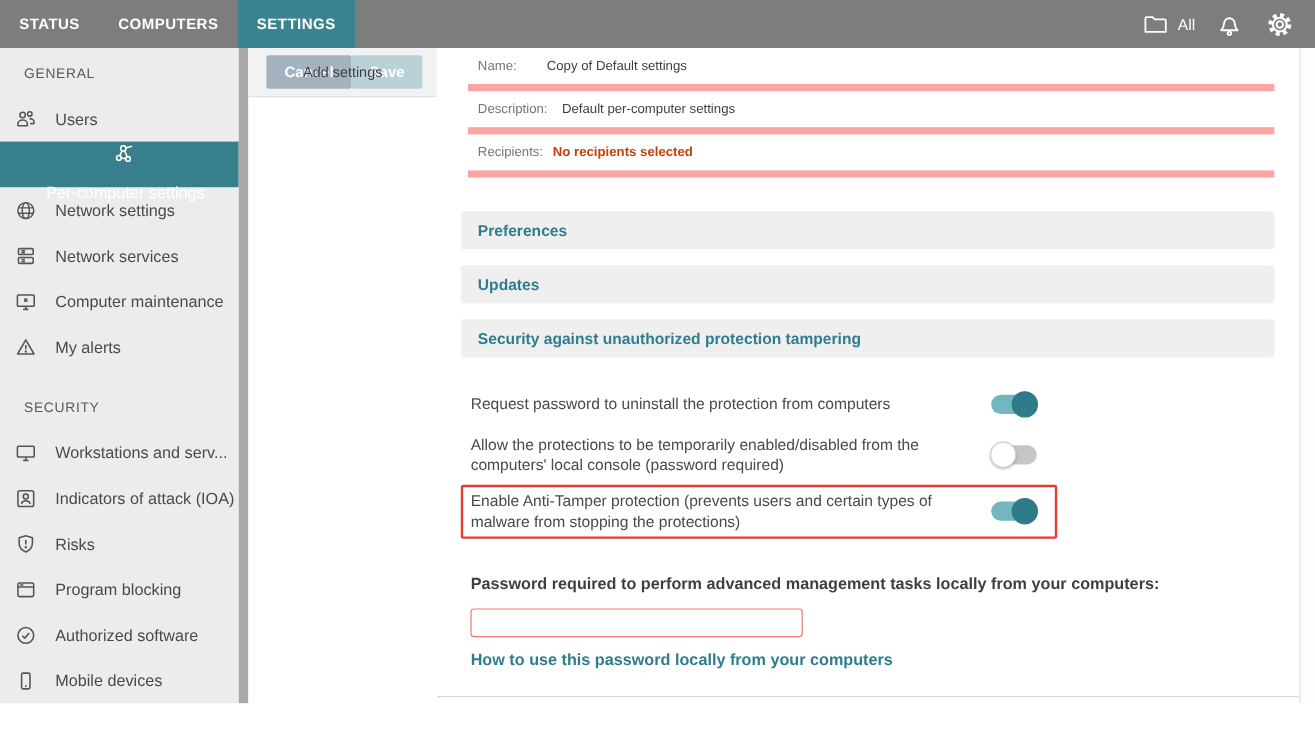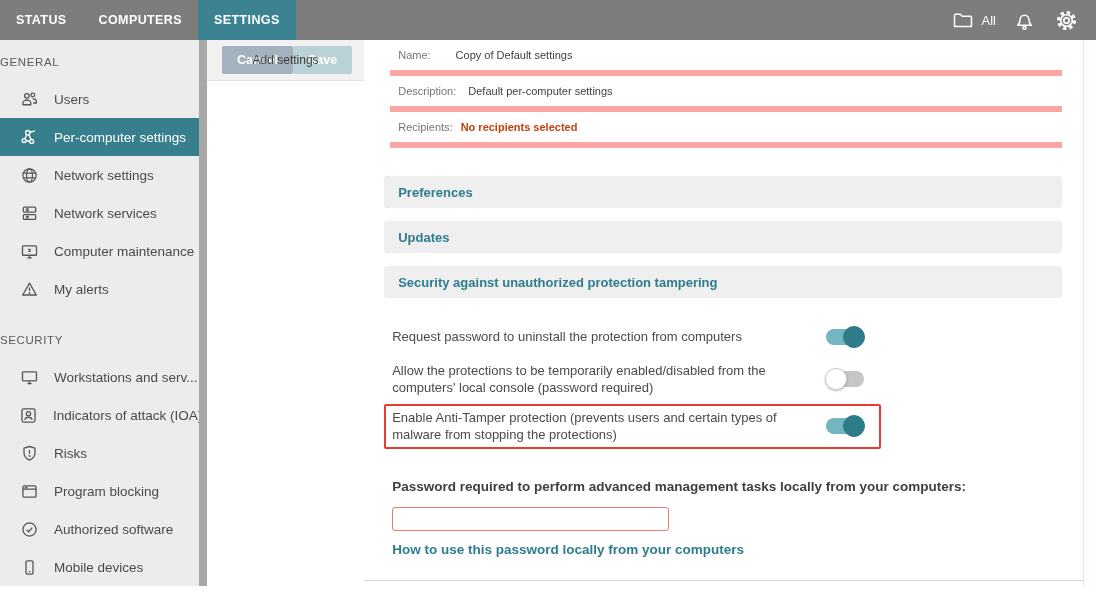--- a/index.html
+++ b/index.html
@@ -19,26 +19,26 @@
   .topbar-right svg { display:block; }
   .filter-group { display:flex; align-items:center; gap:7px; color:#fff; font-size:13px; cursor:pointer; }
   .icon-btn { cursor:pointer; display:flex; align-items:center; }
 
   
   .layout { display:flex; flex:1 1 auto; height:575px; }
 
   
   .sidebar { width:199px; background:#ececec; padding-top:16px; flex:0 0 199px; overflow:hidden; }
   .side-strip { width:8px; background:#a8a8a8; flex:0 0 8px; }
-  .section-title { font-size:11.5px; color:#5a5a5a; letter-spacing:.6px; margin-bottom:12px; }
+  .section-title { font-size:11.5px; color:#5a5a5a; letter-spacing:.6px; padding-left:20px; margin-bottom:12px; }
   .section-title.second { margin-top:26px; }
-  .side-item { display:flex; align-items:center; height:38px; padding-left:18px; gap:14px;
+  .side-item { display:flex; align-items:center; height:38px; padding-left:10px; gap:14px;
                font-size:13.5px; color:#4a4a4a; cursor:pointer; }
   .side-item .icon { width:22px; display:flex; justify-content:center; color:#565656; }
-  .side-item.selected { background:#377f8d; color:#fff; }
+  .side-item.selected { background:#377f8d; color:#fff;flex-direction:column; }
   .side-item.selected .icon { color:#fff; }
   .side-item svg { display:block; }
   .side-label { white-space:nowrap; }
 
   
   .main { flex:1 1 auto; display:flex; flex-direction:row; background:#fff; position:relative; }
   .main-header { height:41px; flex:0 0 41px; background:#f2f2f2; border-bottom:1px solid #e2e2e2;
                  display:flex; align-items:center; padding:0 12px 0 15px; position:relative; }
   .btn { border:none; color:#fff; font-weight:bold; font-size:12.5px; padding:7px 15px;
          border-radius:2px; cursor:pointer; font-family:inherit; }

